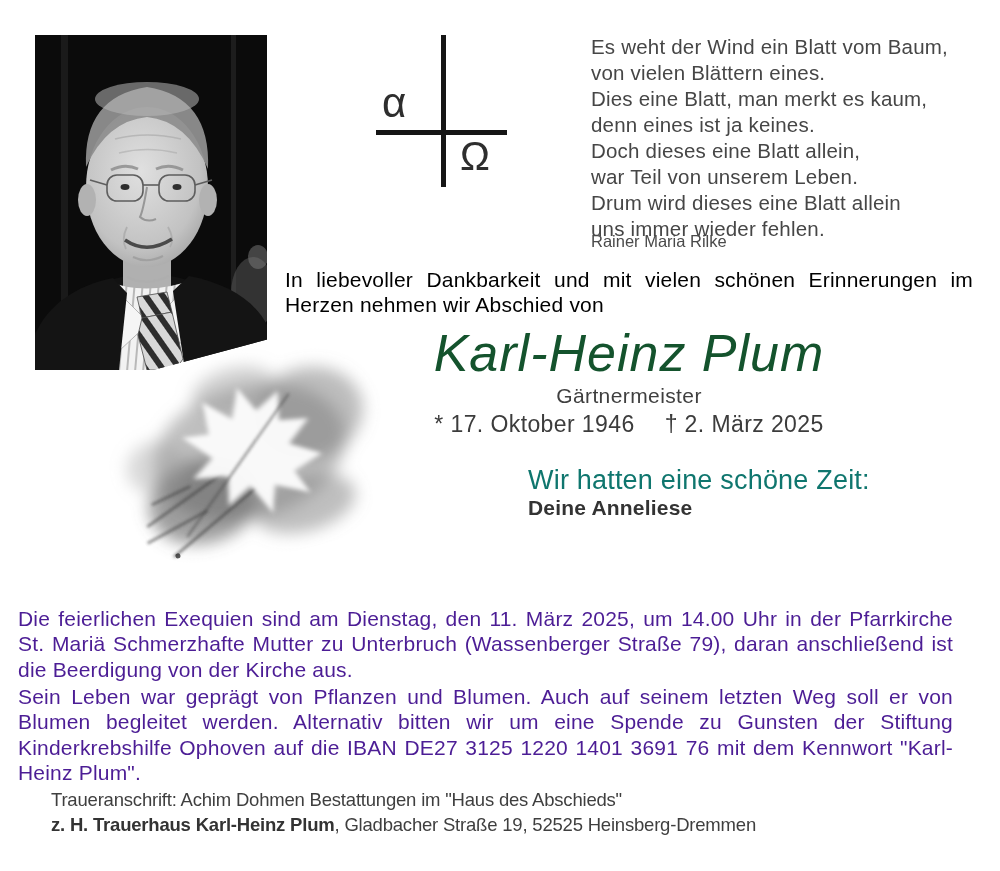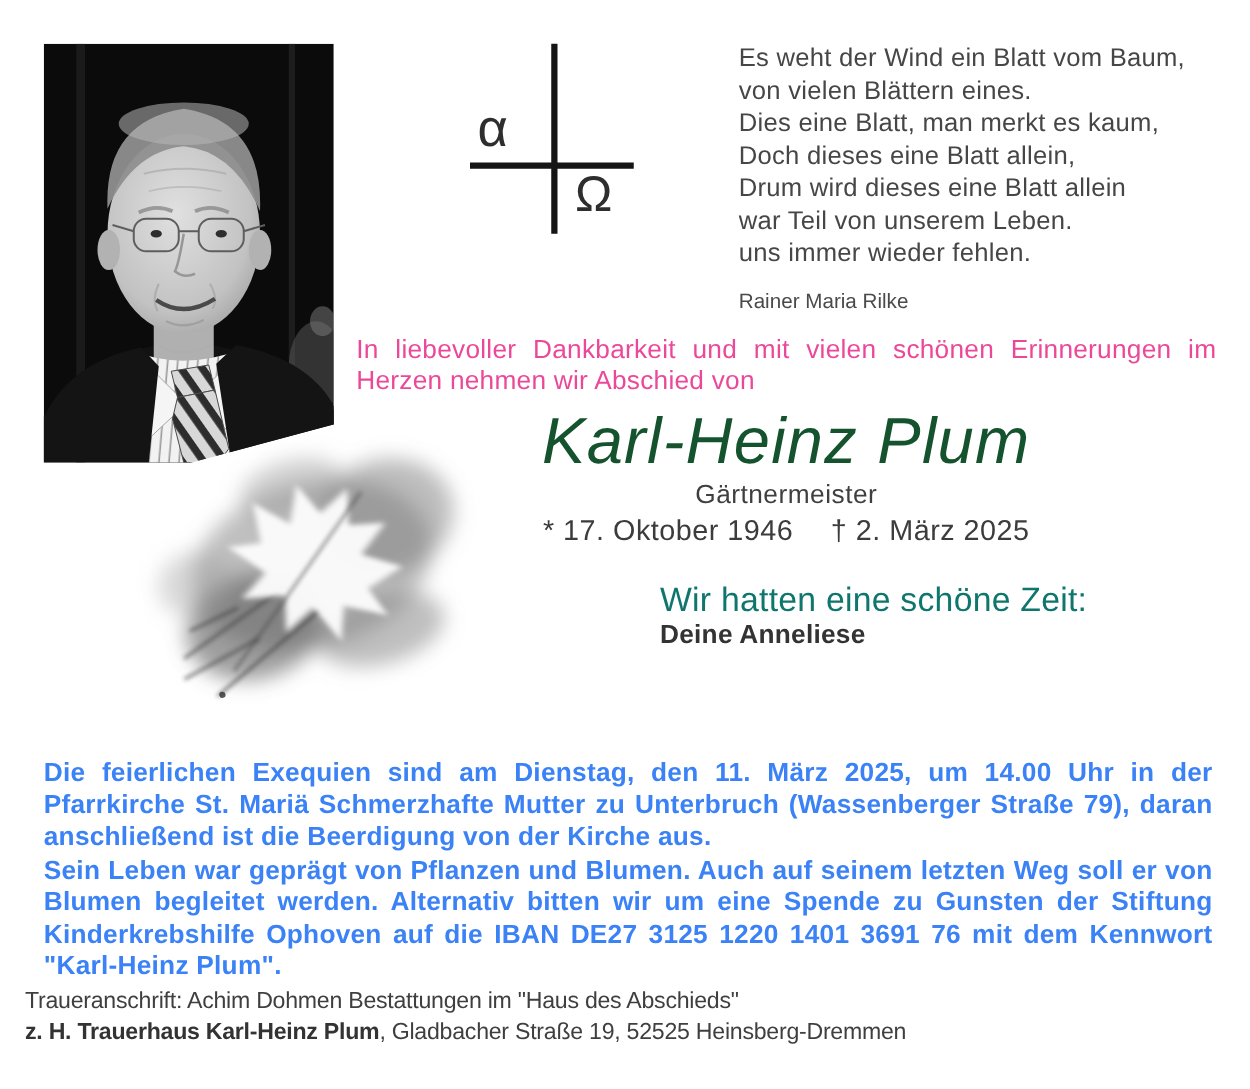--- a/index.html
+++ b/index.html
@@ -15,44 +15,44 @@
   .cross-v { position:absolute; left:81px; top:5px; width:5px; height:152px; background:#151515; }
   .cross-h { position:absolute; left:16px; top:100px; width:131px; height:5px; background:#151515; }
   .alpha { position:absolute; left:22px; top:52px; font-size:42px; color:#2e2e2e; line-height:1; }
   .omega { position:absolute; left:100px; top:106px; font-size:40px; color:#2e2e2e; line-height:1; }
 
   
   .poem { position:absolute; left:591px; top:34px; width:380px; font-size:20.5px; line-height:26px; color:#464646; letter-spacing:.2px; }
   .poem-author { position:absolute; left:591px; top:232px; width:376px; text-align:left; font-size:16.5px; color:#4a4a4a; }
 
   
-  .intro { position:absolute; left:285px; top:267px; width:688px; font-size:21px; line-height:25px; text-align:justify; color:#ec4899; letter-spacing:.2px; }
+  .intro { position:absolute; left:285px; top:267px; width:688px; font-size:21px; line-height:25px; text-align:justify; color:#000000; letter-spacing:.2px; }
 
   
   .name-block { position:absolute; left:285px; top:326px; width:688px; text-align:center; }
   .name { font-size:52px; line-height:54px; font-style:italic; color:#14532d; letter-spacing:1px; }
   .profession { font-size:21px; line-height:25px; margin-top:3px; color:#3f3f3f; letter-spacing:.4px; }
   .dates { font-size:23px; line-height:27px; margin-top:3px; color:#3c3c3c; letter-spacing:.4px; }
   .dates .death { margin-left:30px;margin-top:16px; }
 
   
   .leaf { position:absolute; left:98px; top:348px; width:302px; height:212px; transform:rotate(-15deg); }
 
   
   .family { position:absolute; left:528px; top:466px; width:450px; }
   .family-heading { font-size:27px; line-height:28px; color:#0f766e; letter-spacing:.2px; }
   .family-line { font-size:21px; line-height:28px; font-weight:bold; color:#333; letter-spacing:.2px; }
 
   
-  .para { position:absolute; left:35px; width:935px; font-size:21px; line-height:25.4px; text-align:justify; color:#3b82f6; letter-spacing:.2px;font-weight:bold; }
+  .para { position:absolute; left:18px; width:935px; font-size:21px; line-height:25.4px; text-align:justify; color:#4c1d95; letter-spacing:.2px; }
   .para1 { top:606px; }
   .para2 { top:684px; }
 
   
-  .footer { position:absolute; left:20px; top:787px; width:935px; }
+  .footer { position:absolute; left:51px; top:787px; width:935px; }
   .footer-line { font-size:18.5px; line-height:25px; color:#3f3f3f; letter-spacing:-.2px; }
   .footer-line .bold { font-weight:bold; color:#333; }
 </style>
 </head>
 <body>
 
 <div class="page">
 
   <div class="photo">
     <svg width="232" height="335" viewBox="0 0 232 335">
@@ -132,23 +132,24 @@
     <div class="cross-h"></div>
     <span class="alpha">α</span>
     <span class="omega">Ω</span>
   </div>
 
   <div class="poem">
 
   <div class="poem-line">Es weht der Wind ein Blatt vom Baum,</div>
       <div class="poem-line">von vielen Blättern eines.</div>
       <div class="poem-line">Dies eine Blatt, man merkt es kaum,</div>
+      <div class="poem-line">denn eines ist ja keines.</div>
       <div class="poem-line">Doch dieses eine Blatt allein,</div>
+      <div class="poem-line">war Teil von unserem Leben.</div>
       <div class="poem-line">Drum wird dieses eine Blatt allein</div>
-      <div class="poem-line">war Teil von unserem Leben.</div>
       <div class="poem-line">uns immer wieder fehlen.</div>
     </div>
   <div class="poem-author">Rainer Maria Rilke</div>
 
   <div class="intro">In liebevoller Dankbarkeit und mit vielen schönen Erinnerungen im Herzen nehmen wir Abschied von</div>
 
   <div class="name-block">
     <div class="name">Karl-Heinz Plum</div>
     <div class="profession">Gärtnermeister</div>
     <div class="dates">

